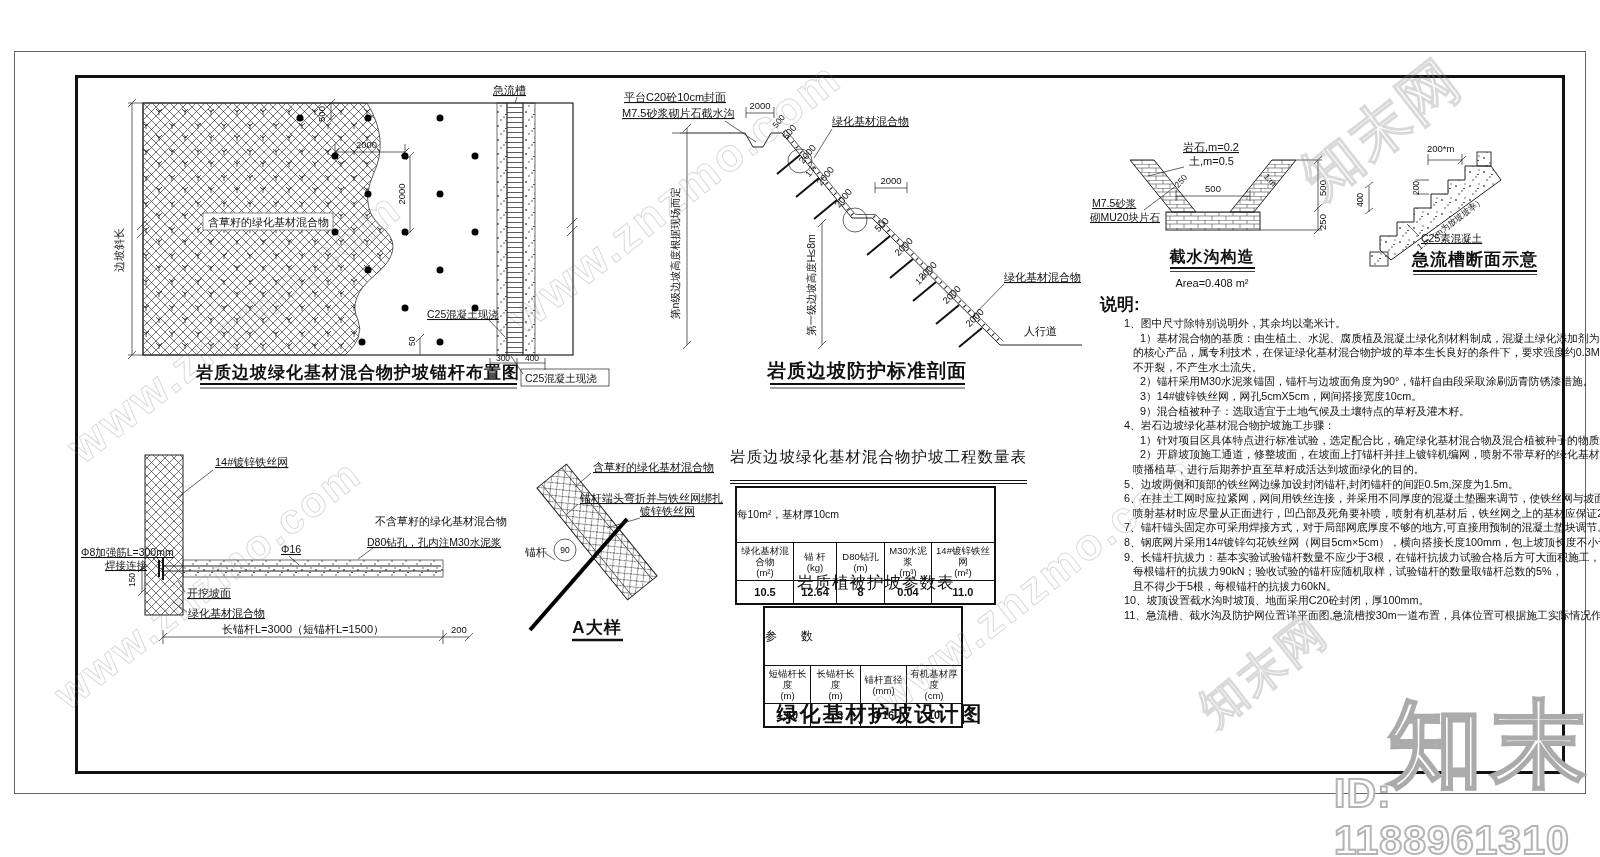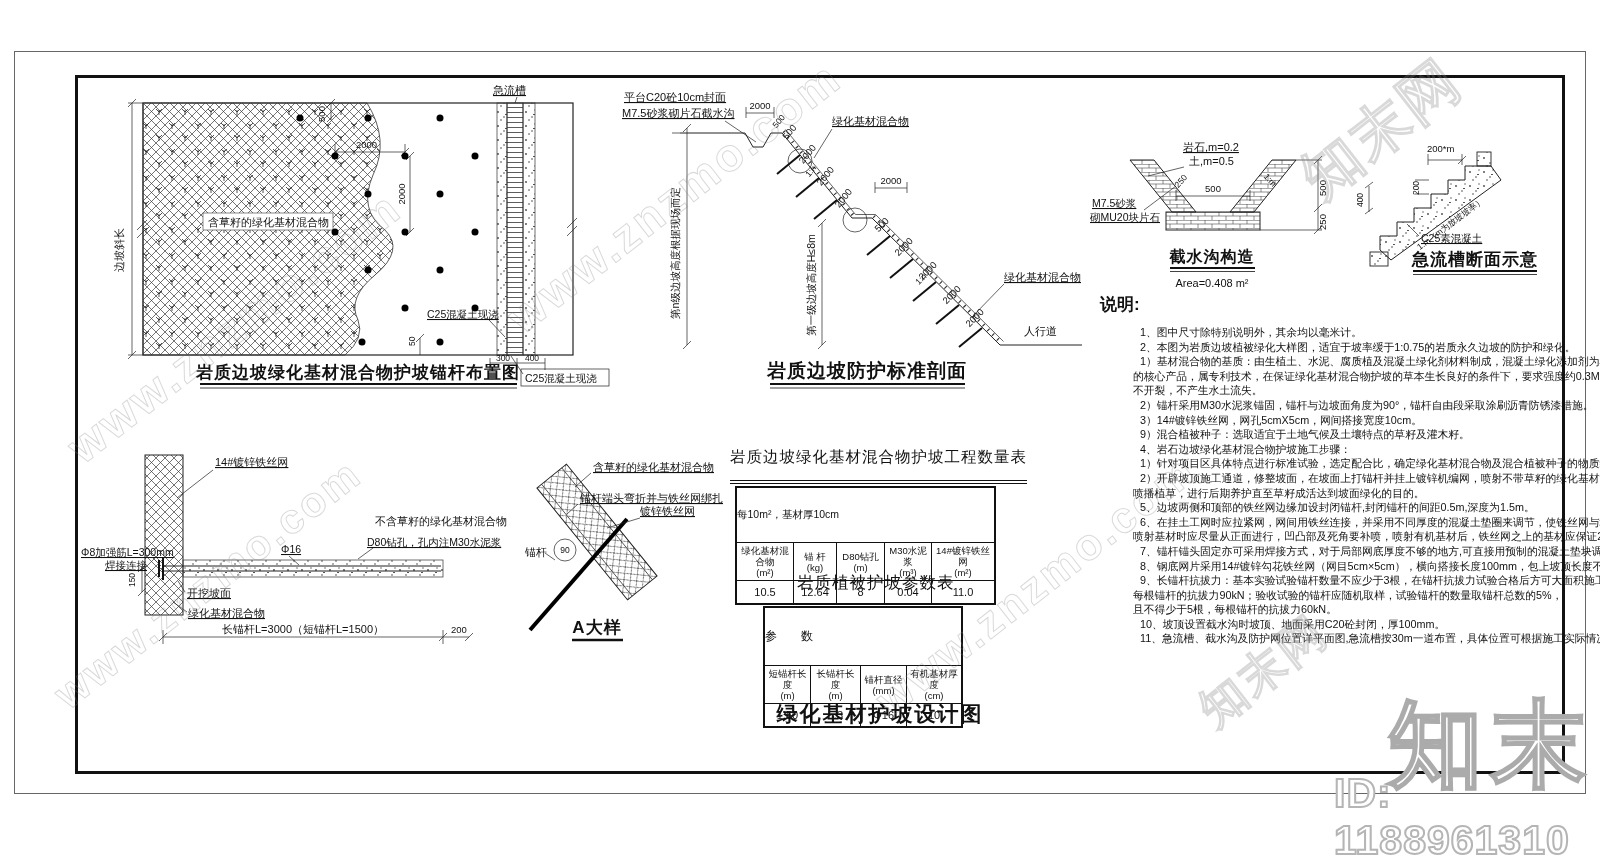--- a/index.html
+++ b/index.html
@@ -21,28 +21,28 @@
   .u{text-decoration:underline;}
   .ttl{font-size:17px;font-weight:600;letter-spacing:1px;}
   
   .tbl{position:absolute;border:2px solid #111;background:#fff;}
   .tspan{border-bottom:1px solid #111;text-align:left;padding:20px 0;font-size:10.5px;}
   .trow{display:grid;}
   .tc{border-right:1px solid #111;display:flex;flex-direction:column;justify-content:center;
       align-items:center;text-align:center;font-size:9.5px;line-height:11px;padding:2px 1px;}
   .tc:last-child{border-right:none;}
   .thead .tc{border-bottom:1px solid #111;min-height:30px;}
-  .tval .tc{min-height:18px;font-size:11px;}
+  .tval .tc{min-height:18px;font-size:11px;font-weight:bold;}
   .tbl-title{position:absolute;font-weight:400;white-space:nowrap;padding-bottom:12px;
       border-bottom:4px double #111;letter-spacing:1px;text-align:right;}
   
   .notes{position:absolute;left:1100px;top:293px;width:465px;}
-  .notes-title{font-size:17px;font-weight:600;margin-bottom:9px;}
+  .notes-title{font-size:17px;font-weight:600;}
   .note-line{white-space:nowrap;line-height:14.6px;font-size:10.8px;}
-  .ind1{margin-left:40px;}
+  .ind1{margin-left:24px;}
   .ind2{margin-left:40px;}
   .ind3{margin-left:33px;}
   
   .big-title{position:absolute;left:775px;top:700px;width:210px;text-align:center;
       font-size:21px;font-weight:600;letter-spacing:2px;}
   
   .wm{position:absolute;white-space:nowrap;color:transparent;
       -webkit-text-stroke:1px rgba(130,130,130,0.30);transform:rotate(-38deg);z-index:3;
       font-weight:700;letter-spacing:3px;pointer-events:none;}
   
@@ -370,21 +370,20 @@
       <div class="tc">5.3</div>
       <div class="tc">Φ16</div>
       <div class="tc">10</div>
     </div>
   </div>
 
   <div class="notes">
     <div class="notes-title">说明:</div>
     <div>
         <div class="note-line ind1">1、图中尺寸除特别说明外，其余均以毫米计。</div>
-        <div class="note-line ind1">2、本图为岩质边坡植被绿化大样图，适宜于坡率缓于1:0.75的岩质永久边坡的防护和绿化。</div>
         <div class="note-line ind2">1）基材混合物的基质：由生植土、水泥、腐质植及混凝土绿化剂材料制成，混凝土绿化添加剂为植被护坡</div>
         <div class="note-line ind3">的核心产品，属专利技术，在保证绿化基材混合物护坡的草本生长良好的条件下，要求强度约0.3Mpa.</div>
         <div class="note-line ind3">不开裂，不产生水土流失。</div>
         <div class="note-line ind2">2）锚杆采用M30水泥浆锚固，锚杆与边坡面角度为90°，锚杆自由段采取涂刷沥青防锈漆措施。</div>
         <div class="note-line ind2">3）14#镀锌铁丝网，网孔5cmX5cm，网间搭接宽度10cm。</div>
         <div class="note-line ind2">9）混合植被种子：选取适宜于土地气候及土壤特点的草籽及灌木籽。</div>
         <div class="note-line ind1">4、岩石边坡绿化基材混合物护坡施工步骤：</div>
         <div class="note-line ind2">1）针对项目区具体特点进行标准试验，选定配合比，确定绿化基材混合物及混合植被种子的物质组成。</div>
         <div class="note-line ind2">2）开辟坡顶施工通道，修整坡面，在坡面上打锚杆并挂上镀锌机编网，喷射不带草籽的绿化基材混合物，</div>
         <div class="note-line ind3">喷播植草，进行后期养护直至草籽成活达到坡面绿化的目的。</div>

